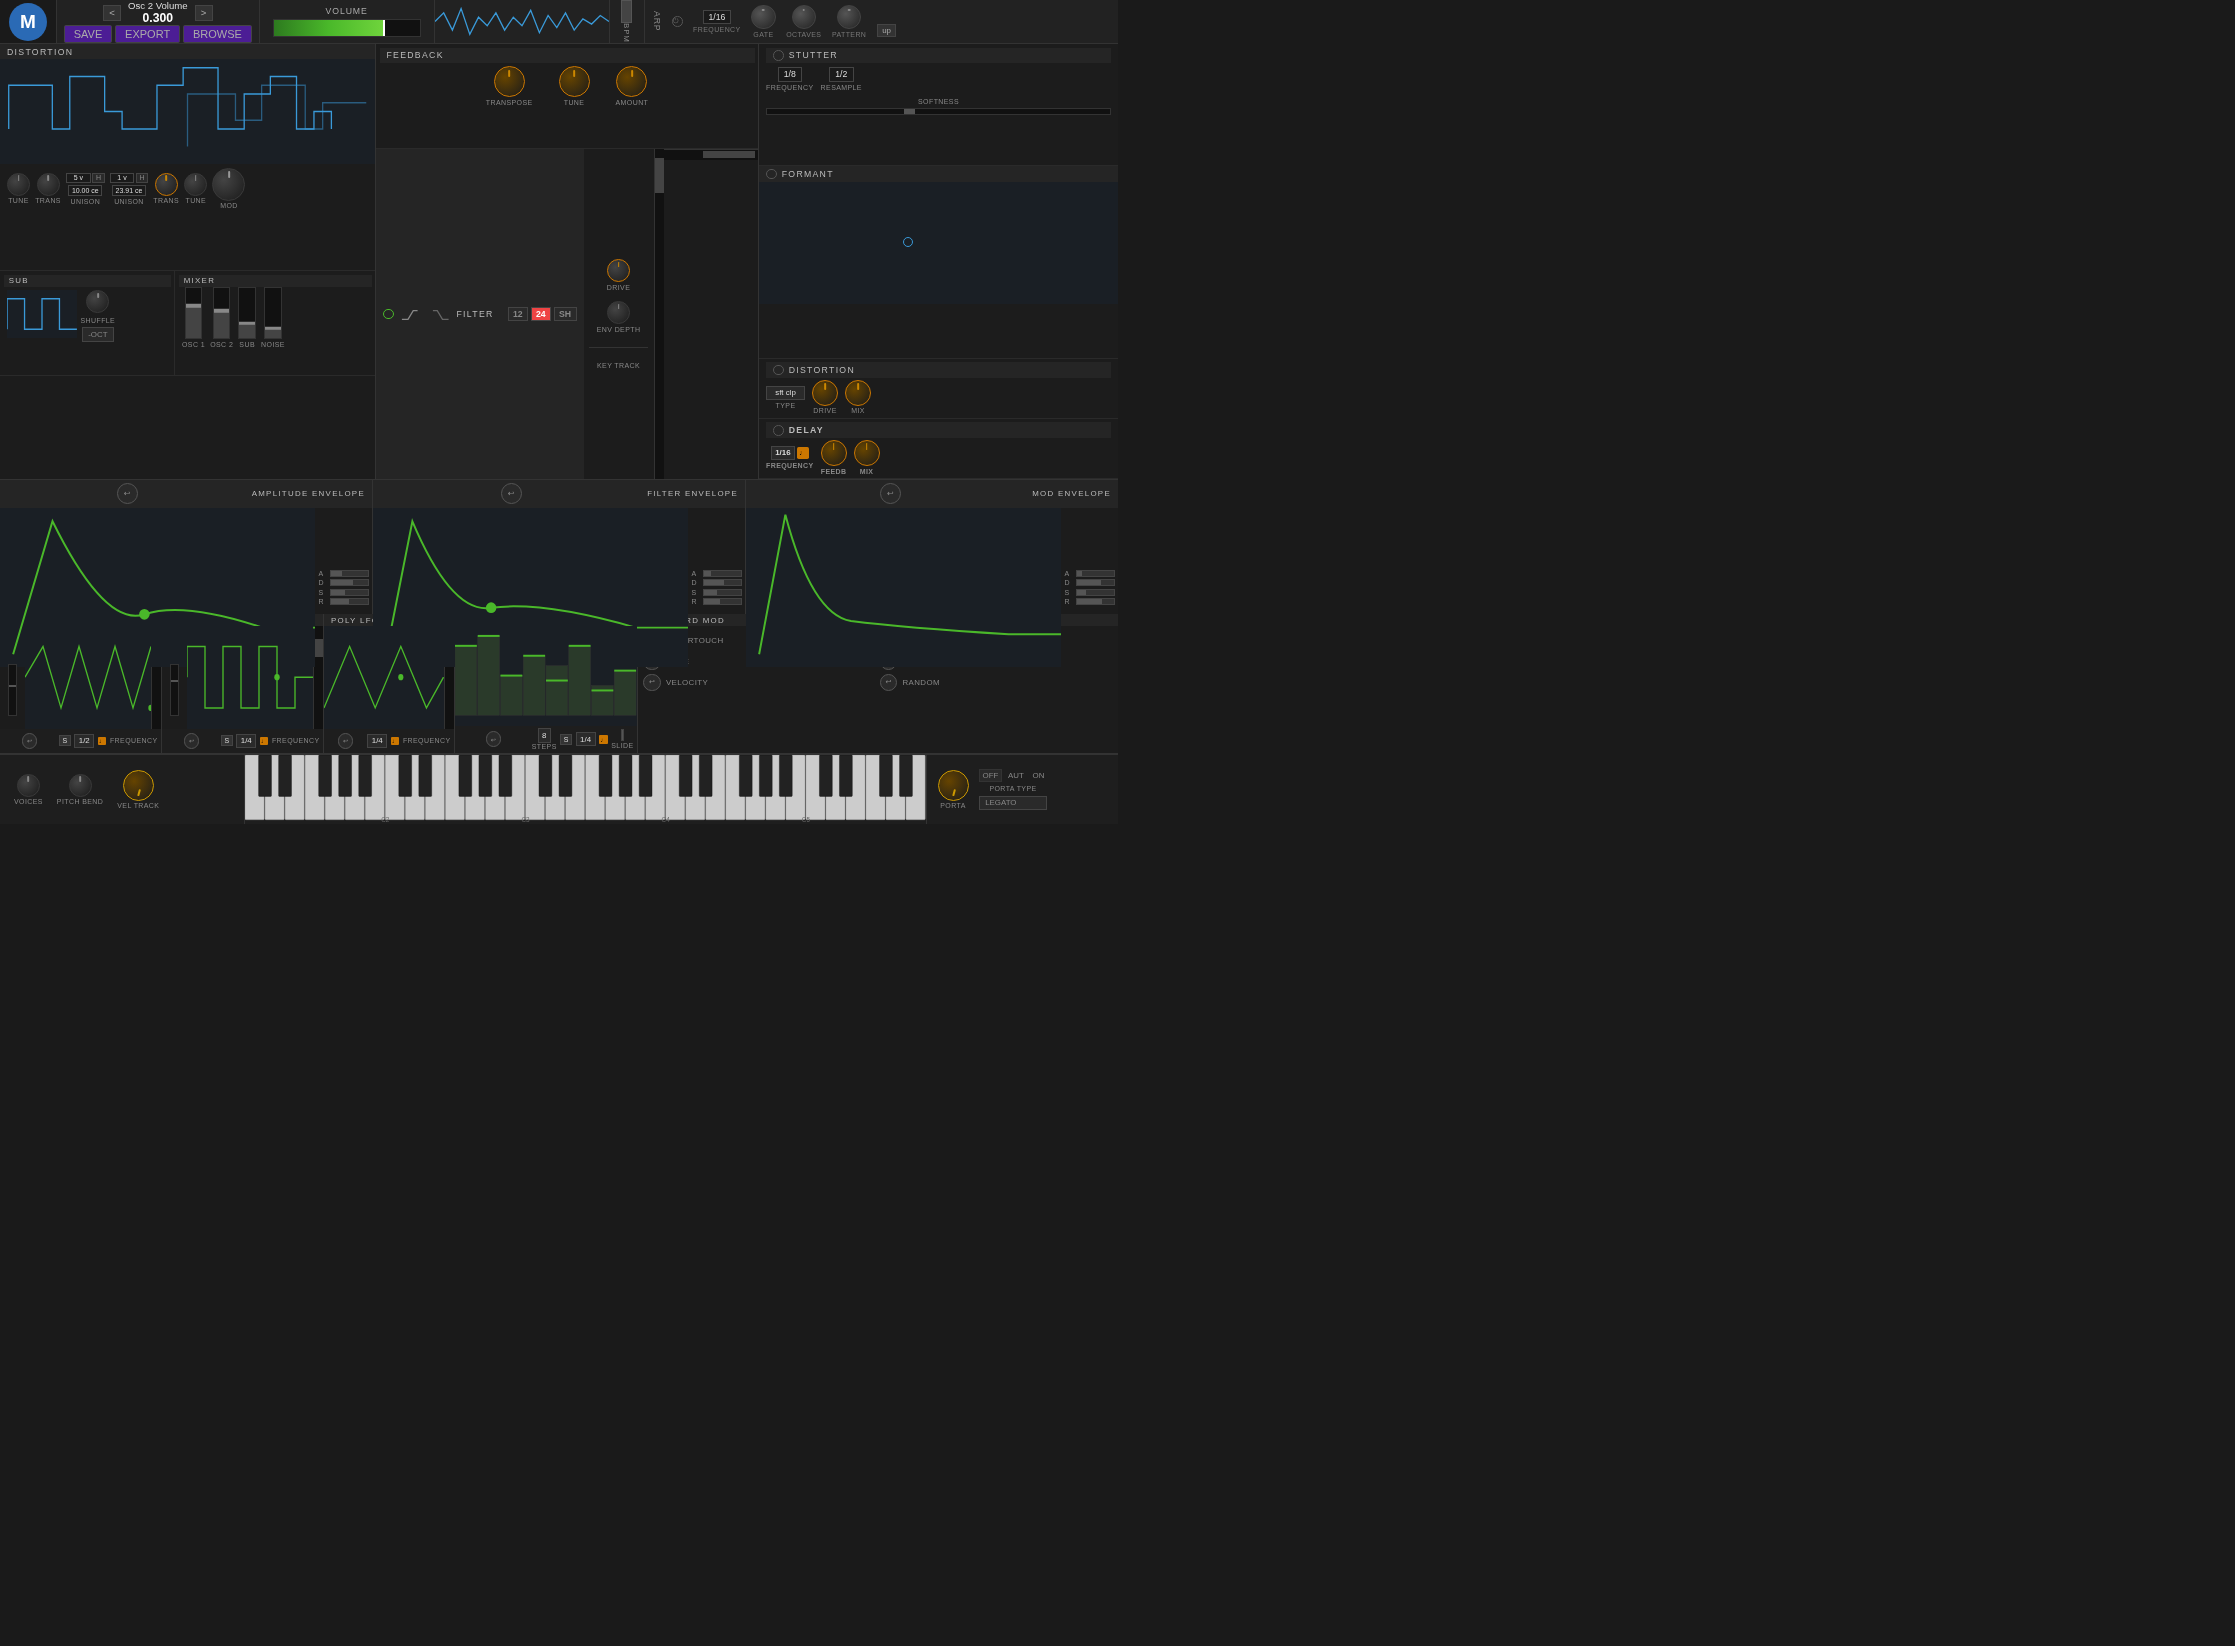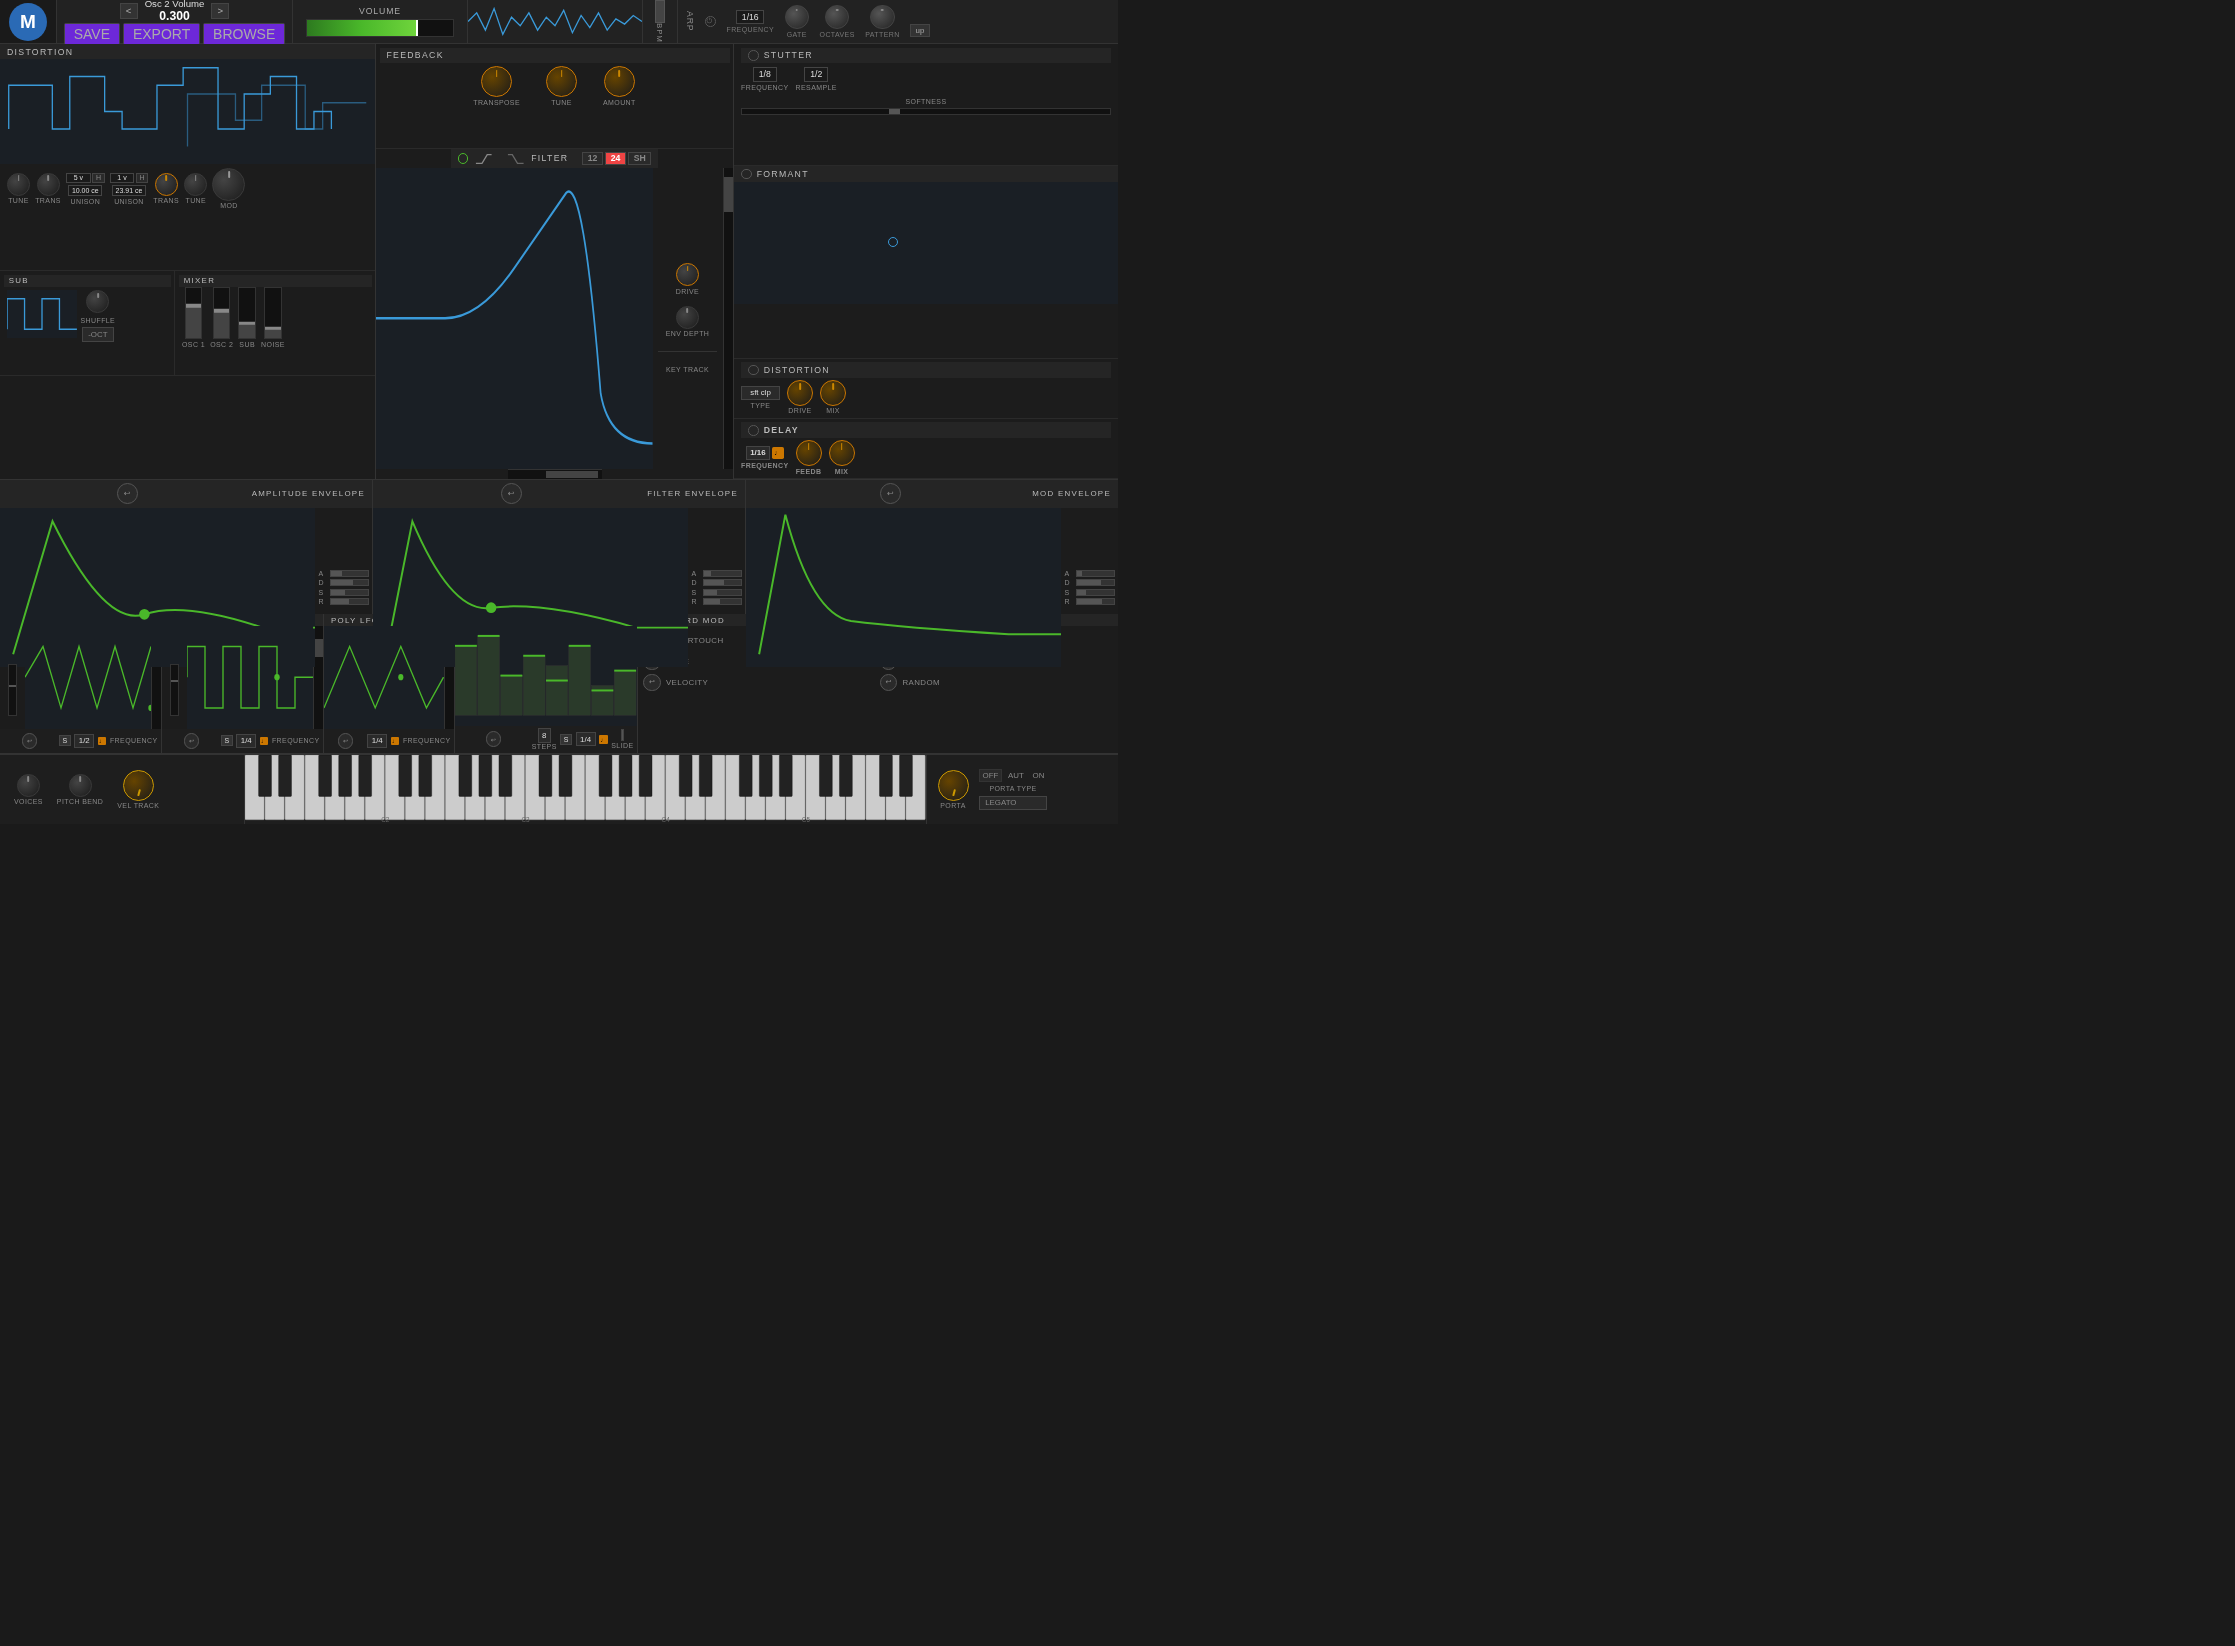--- a/index.html
+++ b/index.html
@@ -65,25 +65,25 @@
       align-items: center;
       gap: 7px;
       font-size: 9.6px;
       color: #aaa;
     }
     .preset-buttons {
       display: flex;
       gap: 3.5px;
     }
     .preset-btn {
-      background: #6d28d9;
+      background: #4c1d95;
       border: 0.9px solid #444;
       color: #aaa;
       padding: 1.7px 8.7px;
-      font-size: 14px;
+      font-size: 11px;
       cursor: pointer;
       border-radius: 1.7px;
       text-align: center;
     }
 
     .volume-area {
       flex: 0 0 175px;
       display: flex;
       flex-direction: column;
       align-items: center;
@@ -438,22 +438,21 @@
       background: #cc8800;
       border-radius: 0.9px;
       top: 2.6px; left: 50%;
       transform: translateX(-50%);
     }
 
     
     .filter-section {
       flex: 1;
       display: flex;
-      flex-direction: column;
-      align-items: center;
+      flex-direction: row;
     }
     .filter-header {
       display: flex;
       align-items: center;
       padding: 2.6px 7px;
       background: #252525;
       gap: 7px;
     }
     .filter-body {
       flex: 1;

